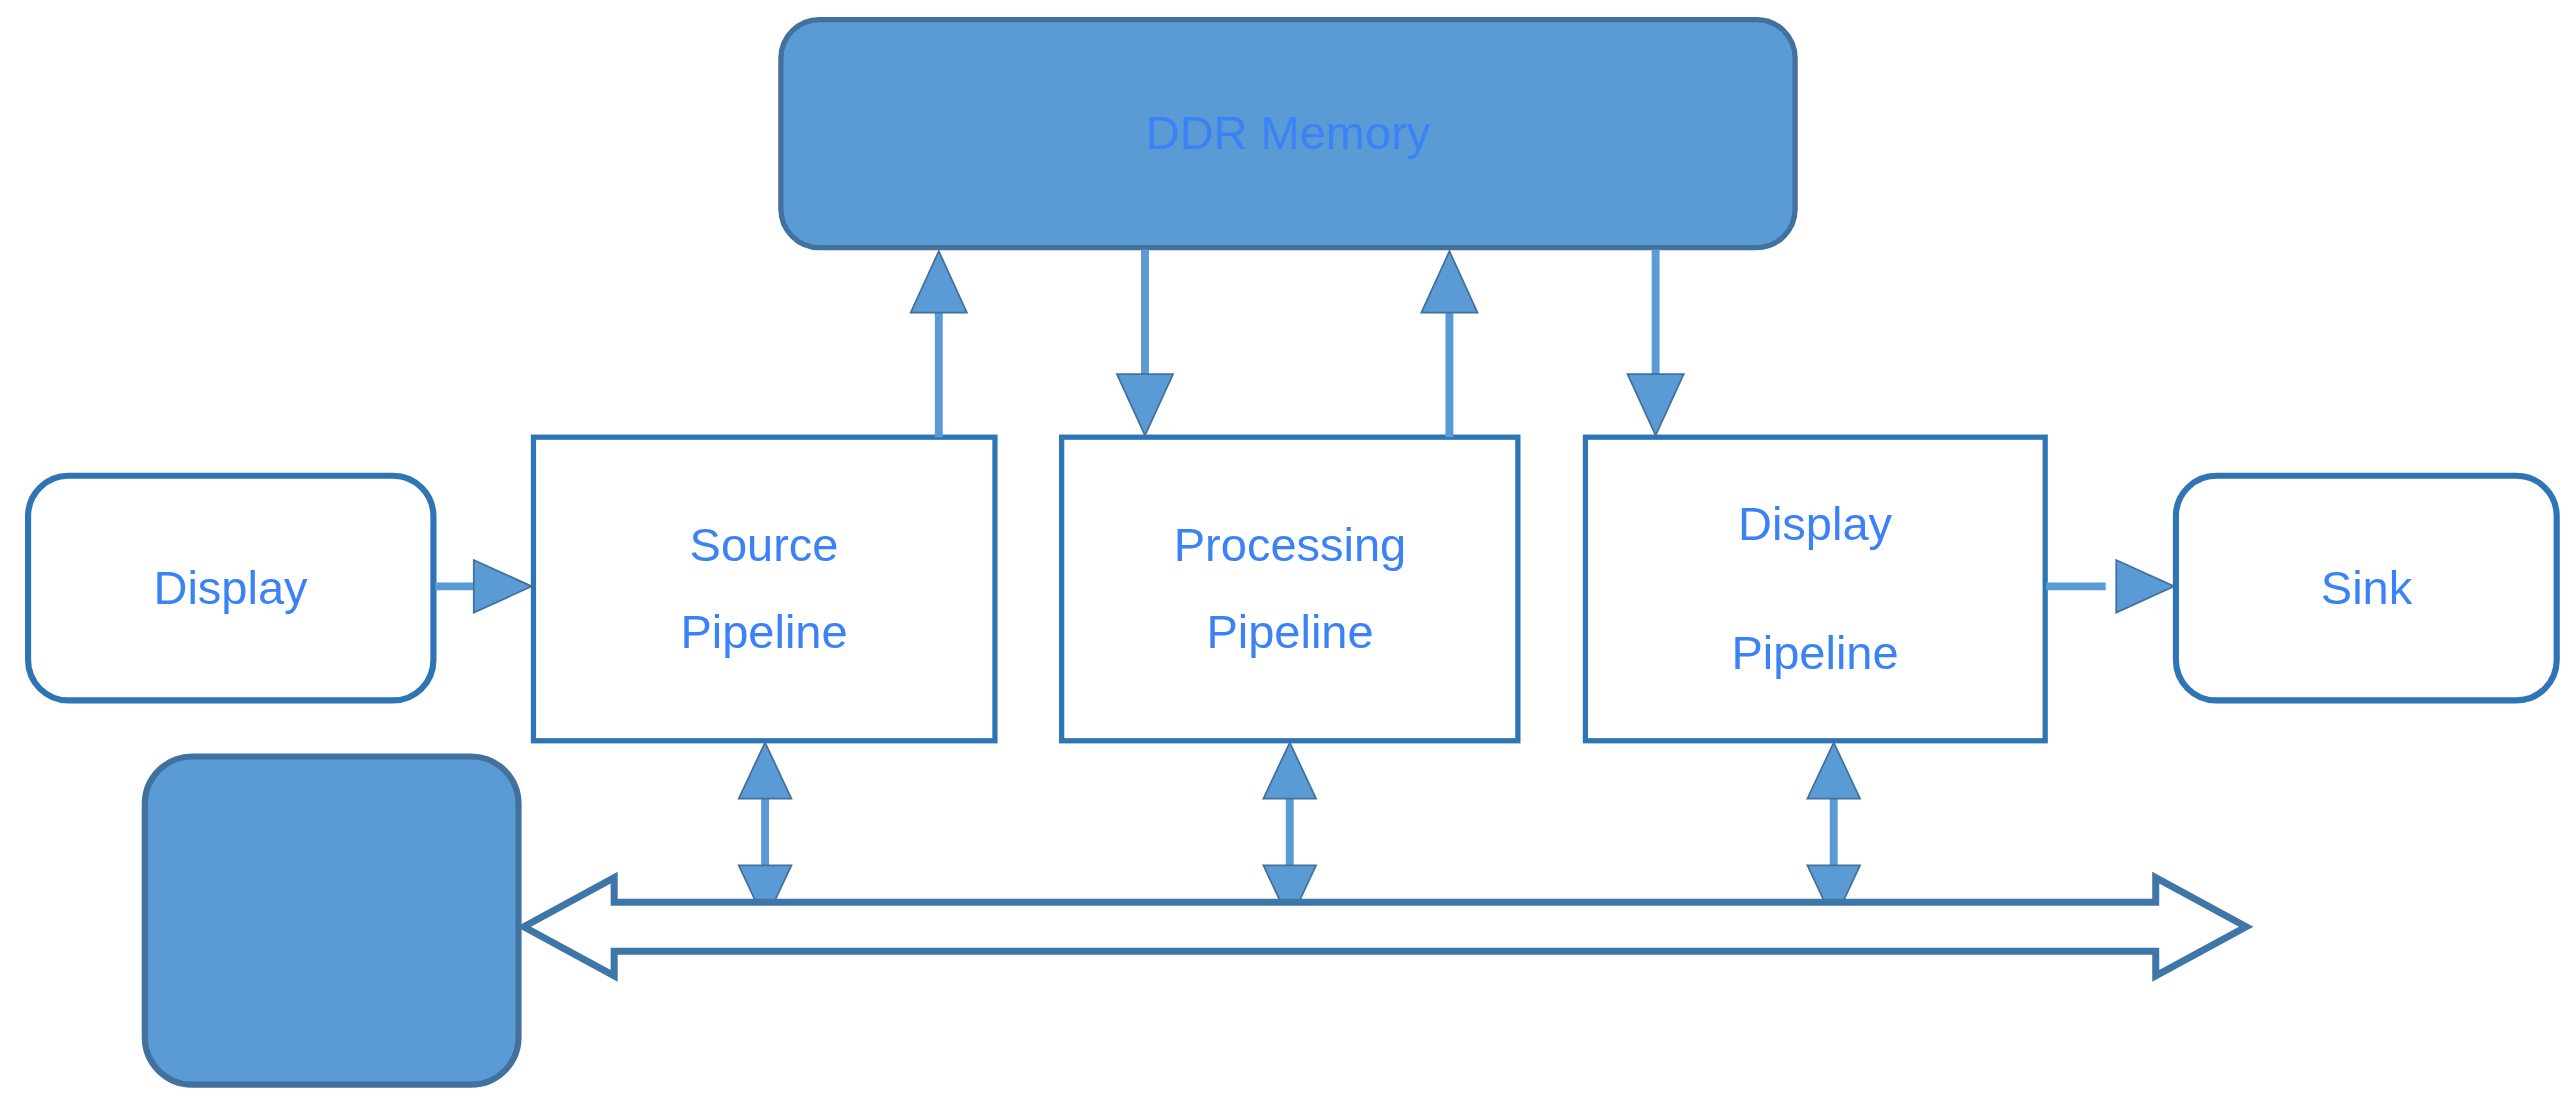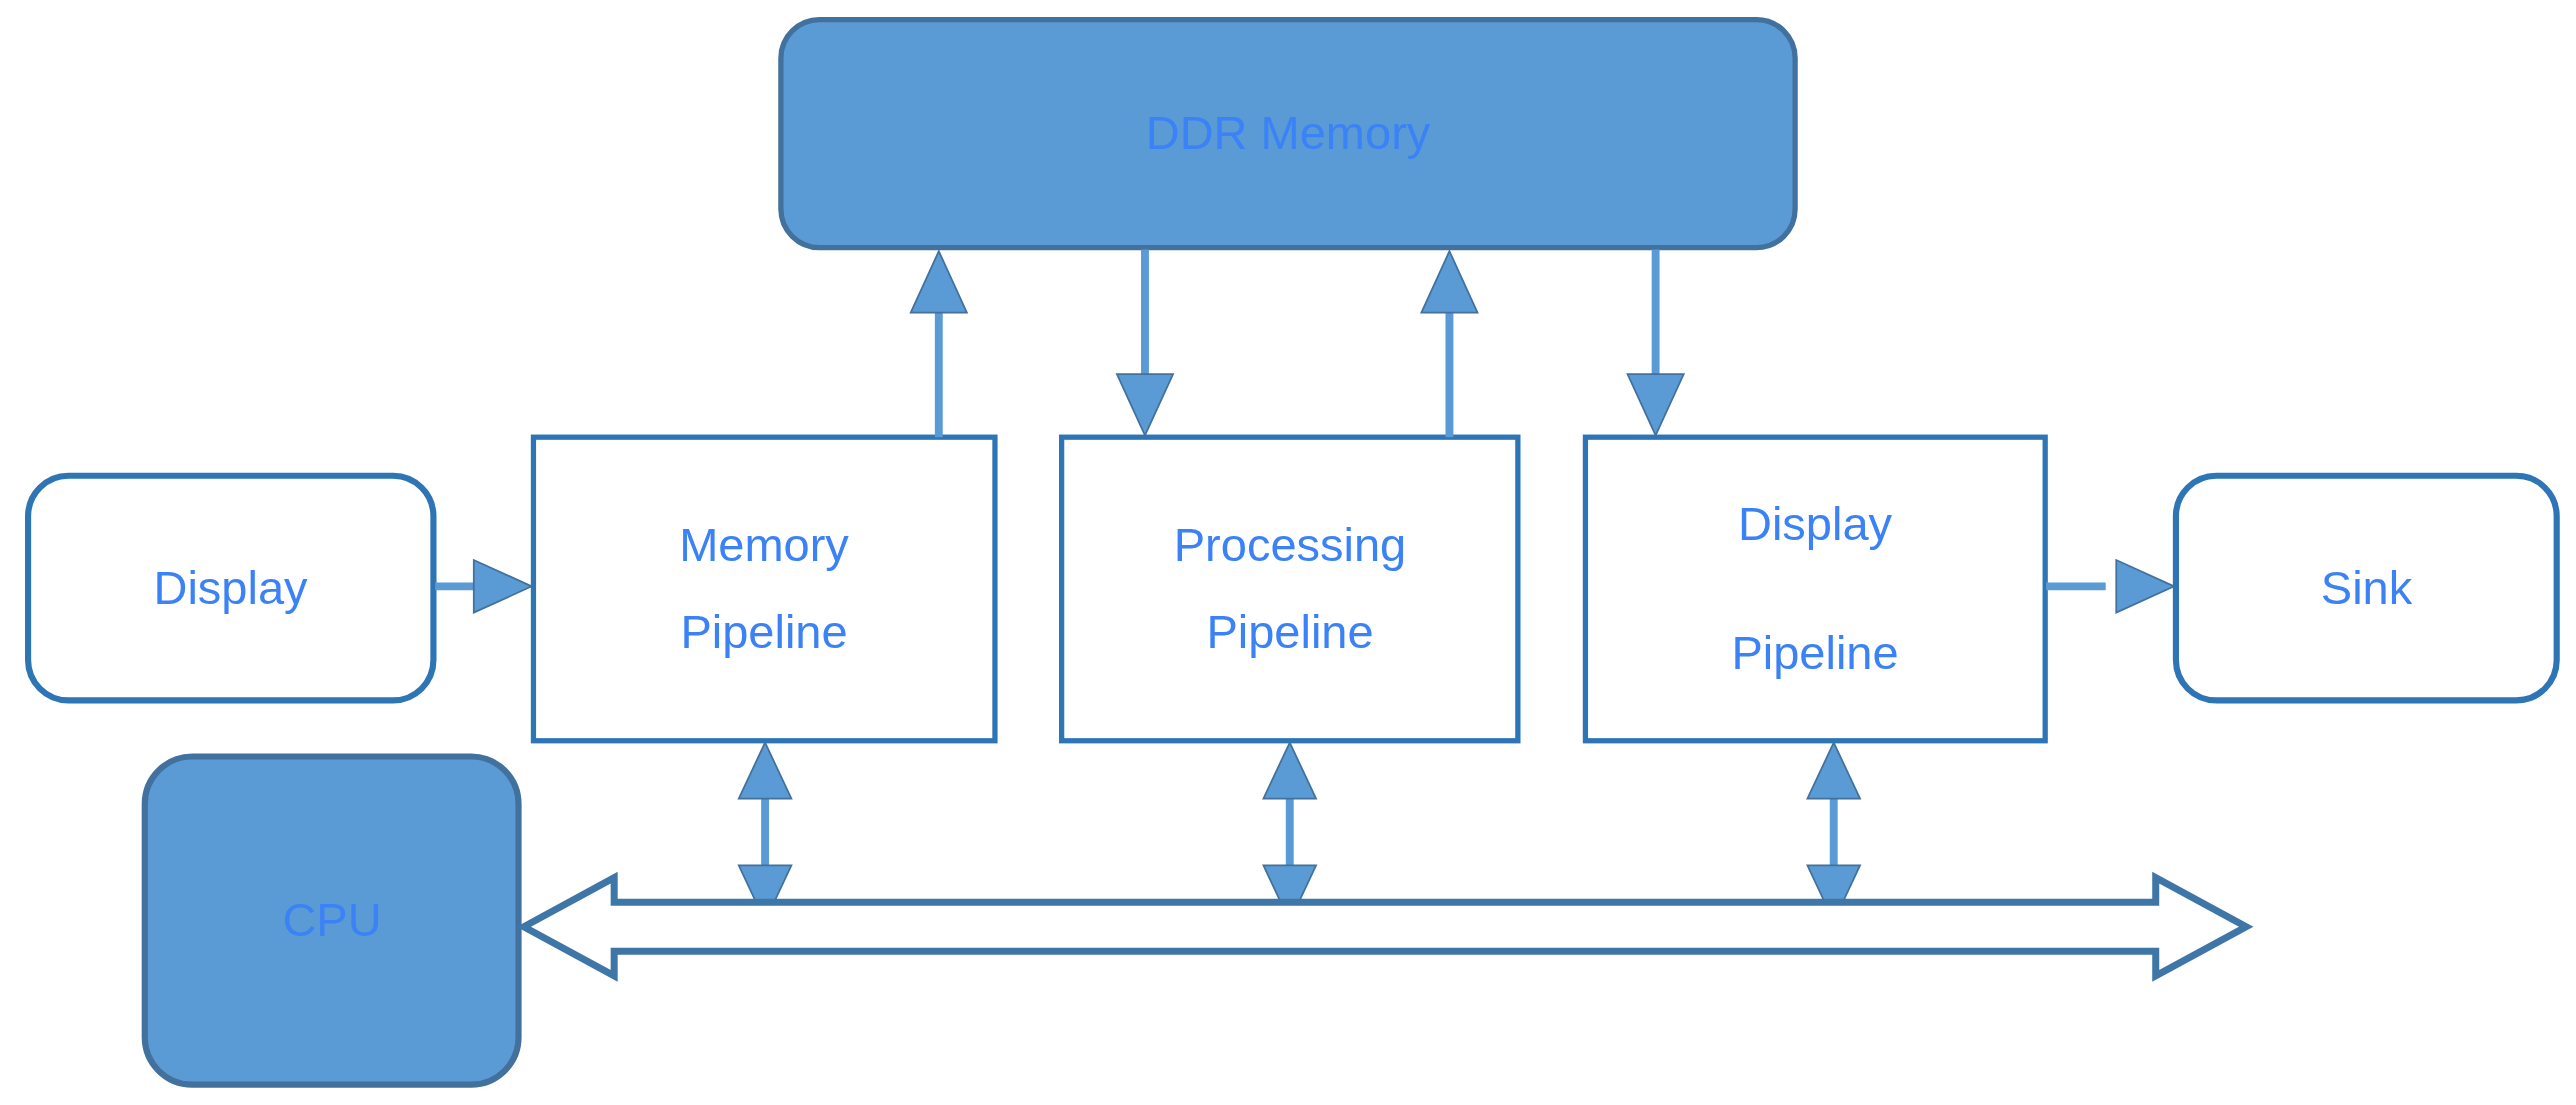--- a/index.html
+++ b/index.html
@@ -132,37 +132,34 @@
 
   <div class="node-label" id="label-ddr">
     <span>DDR Memory</span>
   </div>
 
   <div class="node-label" id="label-source">
     <span>Display</span>
   </div>
 
   <div class="node-label" id="label-capture">
-    <span>Memory</span>
+    <span>Source</span>
     <span class="line2">Pipeline</span>
   </div>
 
   <div class="node-label" id="label-processing">
     <span>Processing</span>
     <span class="line2">Pipeline</span>
   </div>
 
   <div class="node-label" id="label-display">
     <span>Display</span>
     <span class="line2">Pipeline</span>
   </div>
 
   <div class="node-label" id="label-sink">
     <span>Sink</span>
   </div>
 
-  <div class="node-label" id="label-cpu">
-    <span>CPU</span>
-  </div>
 
 
 </div>
 
 
 </body></html>

